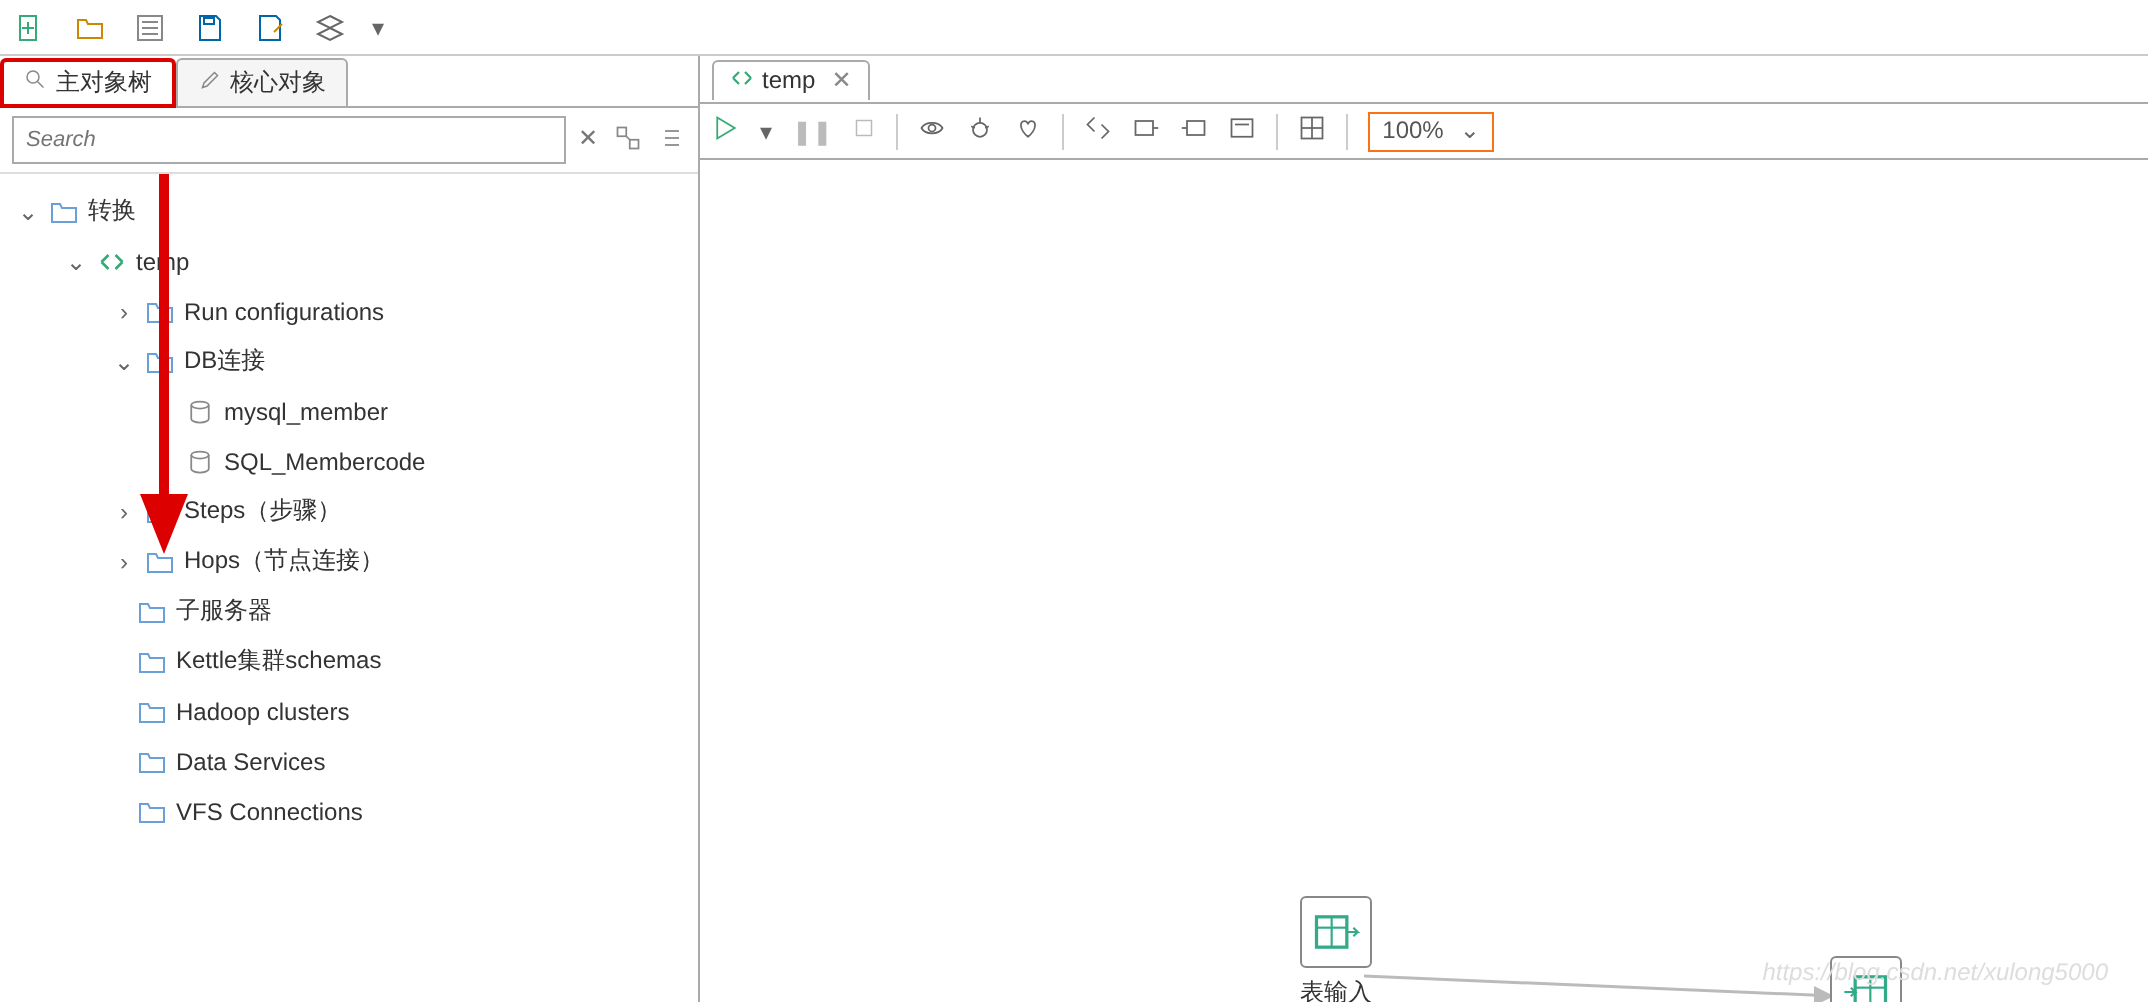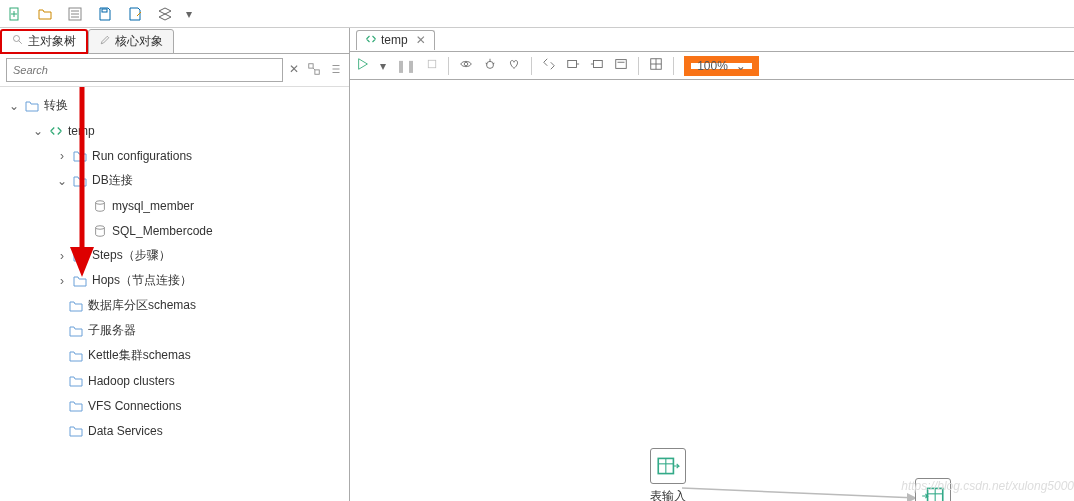--- a/index.html
+++ b/index.html
@@ -19,26 +19,26 @@
     .tree-row { display: flex; align-items: center; height: 25px; gap: 4px; padding-left: var(--indent, 0px); cursor: pointer; }
     .chev { width: 12px; height: 12px; display: flex; align-items: center; justify-content: center; color: #666; }
     .ticon { width: 16px; height: 16px; display: flex; align-items: center; justify-content: center; }
     .folder-icon svg { stroke: #6aa0d8; fill: none; }
     .db-icon { color: #777; }
     .right-panel { flex: 1; display: flex; flex-direction: column; }
     .editor-tabs { height: 24px; display: flex; align-items: center; border-bottom: 1px solid #aaa; padding-left: 6px; }
     .editor-tab { display: flex; align-items: center; gap: 4px; border: 1px solid #aaa; border-bottom: none; padding: 2px 8px; background: #fff; border-top-left-radius: 3px; border-top-right-radius: 3px; font-size: 12px; }
     .editor-toolbar { height: 28px; border-bottom: 1px solid #aaa; display: flex; align-items: center; padding: 0 6px; gap: 10px; color: #555; }
     .editor-toolbar .sep { width: 1px; height: 18px; background: #ccc; }
-    .zoom-box { border: 7px solid #f97316; padding: 1px 6px; display: flex; align-items: center; gap: 8px; height: 20px; }
+    .zoom-box { border: 1px solid #f97316; padding: 1px 6px; display: flex; gap: 8px; height: 20px; }
     .canvas { flex: 1; position: relative; background: #fff; }
     .node { position: absolute; display: flex; flex-direction: column; align-items: center; gap: 4px; }
     .node-icon { width: 36px; height: 36px; border: 1px solid #888; border-radius: 3px; display: flex; align-items: center; justify-content: center; background: #fff; }
     .node-label { font-size: 12px; color: #333; }
-    .watermark { position: absolute; bottom: 8px; right: 0; color: #ddd; font-size: 12px; font-style: italic; }
+    .watermark { position: absolute; bottom: 8px; right: 20px; color: #ddd; font-size: 12px; font-style: italic; }
     .red-arrow { position: absolute; left: 60px; top: 0; width: 40px; height: 190px; pointer-events: none; z-index: 5; }
     .tb-svg { width: 16px; height: 16px; }
   </style>
 </head>
 <body>
 
 <div class="top-toolbar">
   <span class="tb-icon">
       <svg class="tb-svg" viewBox="0 0 16 16">
         <rect x="3" y="2" width="8" height="12" fill="none" stroke="#3a7" stroke-width="1"></rect>
@@ -188,28 +188,20 @@
             </svg>
           </span>
         <span>Hops（节点连接）</span>
       </div>
       <div class="tree-row" style="--indent:64px">
         <span class="ticon folder-icon">
             <svg width="16" height="16" viewBox="0 0 16 16">
               <path d="M2 4h4l1 2h7v7H2z"></path>
             </svg>
           </span>
-        <span>数据库分区schemas</span>
-      </div>
-      <div class="tree-row" style="--indent:64px">
-        <span class="ticon folder-icon">
-            <svg width="16" height="16" viewBox="0 0 16 16">
-              <path d="M2 4h4l1 2h7v7H2z"></path>
-            </svg>
-          </span>
         <span>子服务器</span>
       </div>
       <div class="tree-row" style="--indent:64px">
         <span class="ticon folder-icon">
             <svg width="16" height="16" viewBox="0 0 16 16">
               <path d="M2 4h4l1 2h7v7H2z"></path>
             </svg>
           </span>
         <span>Kettle集群schemas</span>
       </div>
@@ -220,29 +212,29 @@
             </svg>
           </span>
         <span>Hadoop clusters</span>
       </div>
       <div class="tree-row" style="--indent:64px">
         <span class="ticon folder-icon">
             <svg width="16" height="16" viewBox="0 0 16 16">
               <path d="M2 4h4l1 2h7v7H2z"></path>
             </svg>
           </span>
+        <span>Data Services</span>
+      </div>
+      <div class="tree-row" style="--indent:64px">
+        <span class="ticon folder-icon">
+            <svg width="16" height="16" viewBox="0 0 16 16">
+              <path d="M2 4h4l1 2h7v7H2z"></path>
+            </svg>
+          </span>
         <span>VFS Connections</span>
-      </div>
-      <div class="tree-row" style="--indent:64px">
-        <span class="ticon folder-icon">
-            <svg width="16" height="16" viewBox="0 0 16 16">
-              <path d="M2 4h4l1 2h7v7H2z"></path>
-            </svg>
-          </span>
-        <span>Data Services</span>
       </div>
     </div>
   </div>
 
   <div class="right-panel">
     <div class="editor-tabs">
       <div class="editor-tab">
         <span><svg width="12" height="12" viewBox="0 0 16 16">
               <path d="M2 8 L6 4 M2 8 L6 12 M14 8 L10 4 M14 8 L10 12" stroke="#3a7" stroke-width="1.5" fill="none"></path>
             </svg></span>

